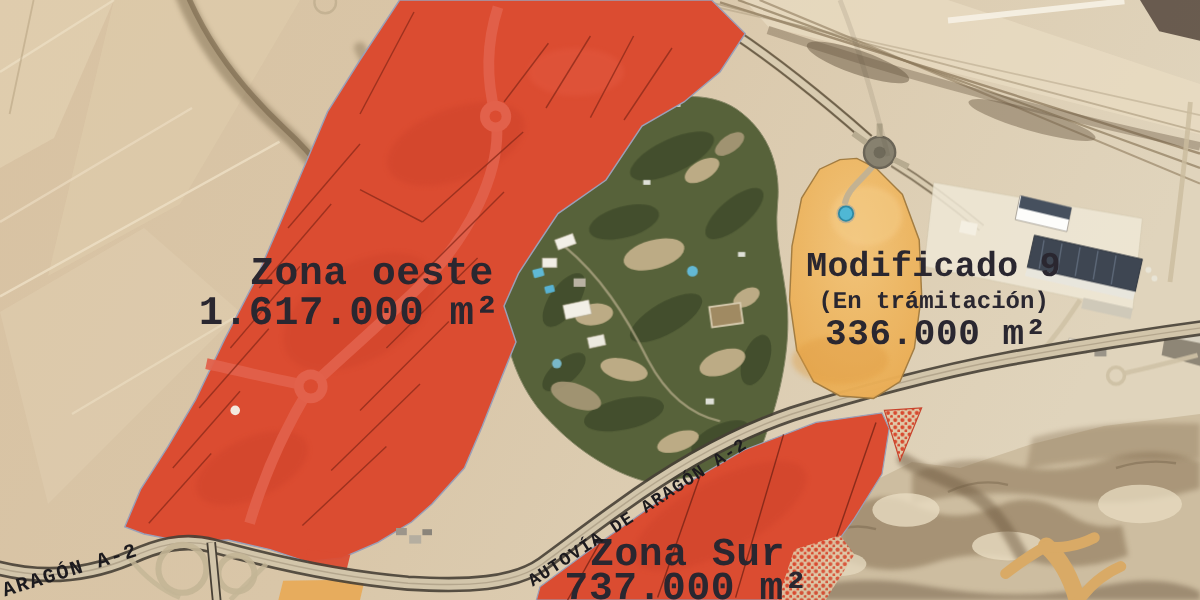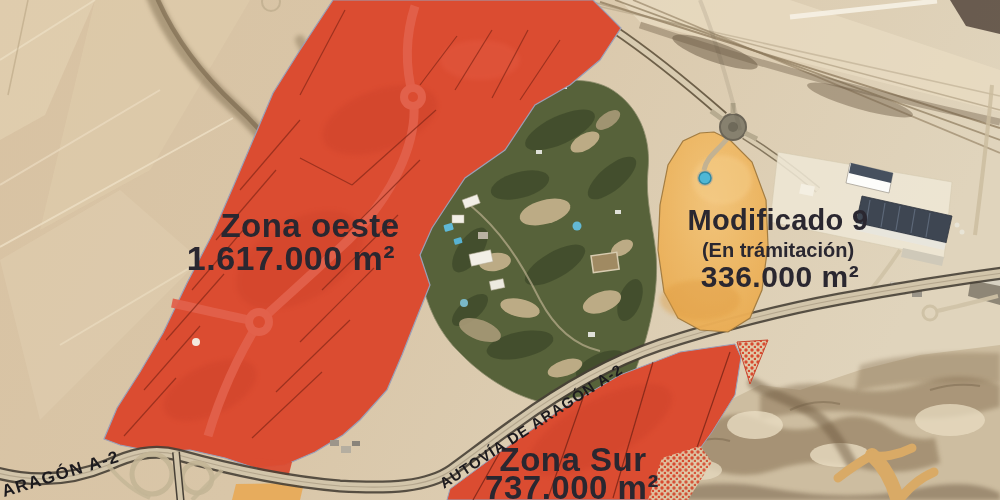--- a/index.html
+++ b/index.html
@@ -1,17 +1,17 @@
 <!DOCTYPE html>
 <html><head>
 <meta charset="utf-8">
 <style>
   html,body{margin:0;padding:0;background:#222;}
   #stage{position:relative;width:1000px;height:500px;overflow:hidden;
-         font-family:Liberation Sans, sans-serif;}
+         font-family:Liberation Mono, monospace;}
   #stage svg{display:block}
   .zone-label{font-weight:bold;}
 </style>
 </head>
 <body>
 
 <div id="stage">
 <svg width="1000" height="500" viewBox="0 0 1000 500" xmlns="http://www.w3.org/2000/svg">
   <defs>
     <linearGradient id="bgGrad" x1="0" y1="0" x2="1" y2="0.25">

